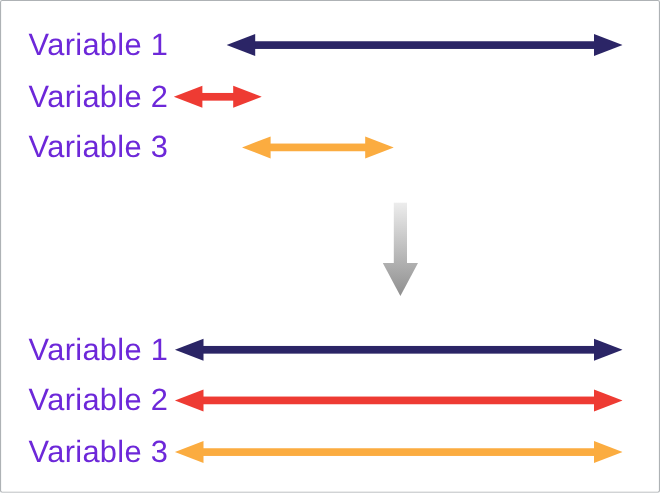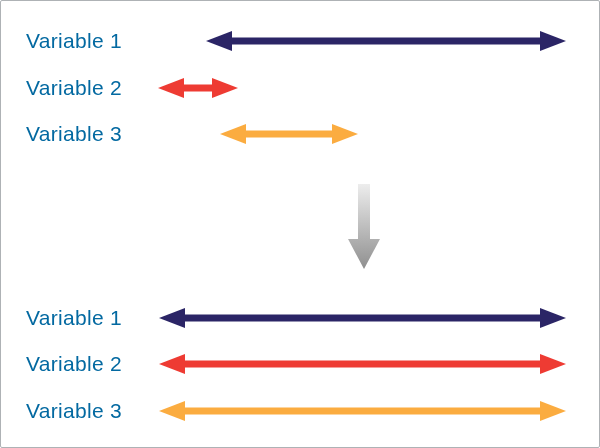--- a/index.html
+++ b/index.html
@@ -9,25 +9,25 @@
     box-sizing:border-box;
     background:#ffffff;
     border:1px solid #aeb2b5;
     border-radius:2px;
     overflow:hidden;
     font-family:"Liberation Sans", sans-serif;
   }
   .var-label{
     position:absolute;
     left:25px;
-    font-size:21px;
+    font-size:28px;
     line-height:26px;
     font-weight:400;
     letter-spacing:0.3px;
-    color:#0369a1;
+    color:#6d28d9;
     white-space:nowrap;
   }
   .arrow{position:absolute;display:block;}
 </style>
 </head>
 <body>
 
 <div class="canvas">
 
   <span class="var-label" style="top:27px">Variable 1</span>

